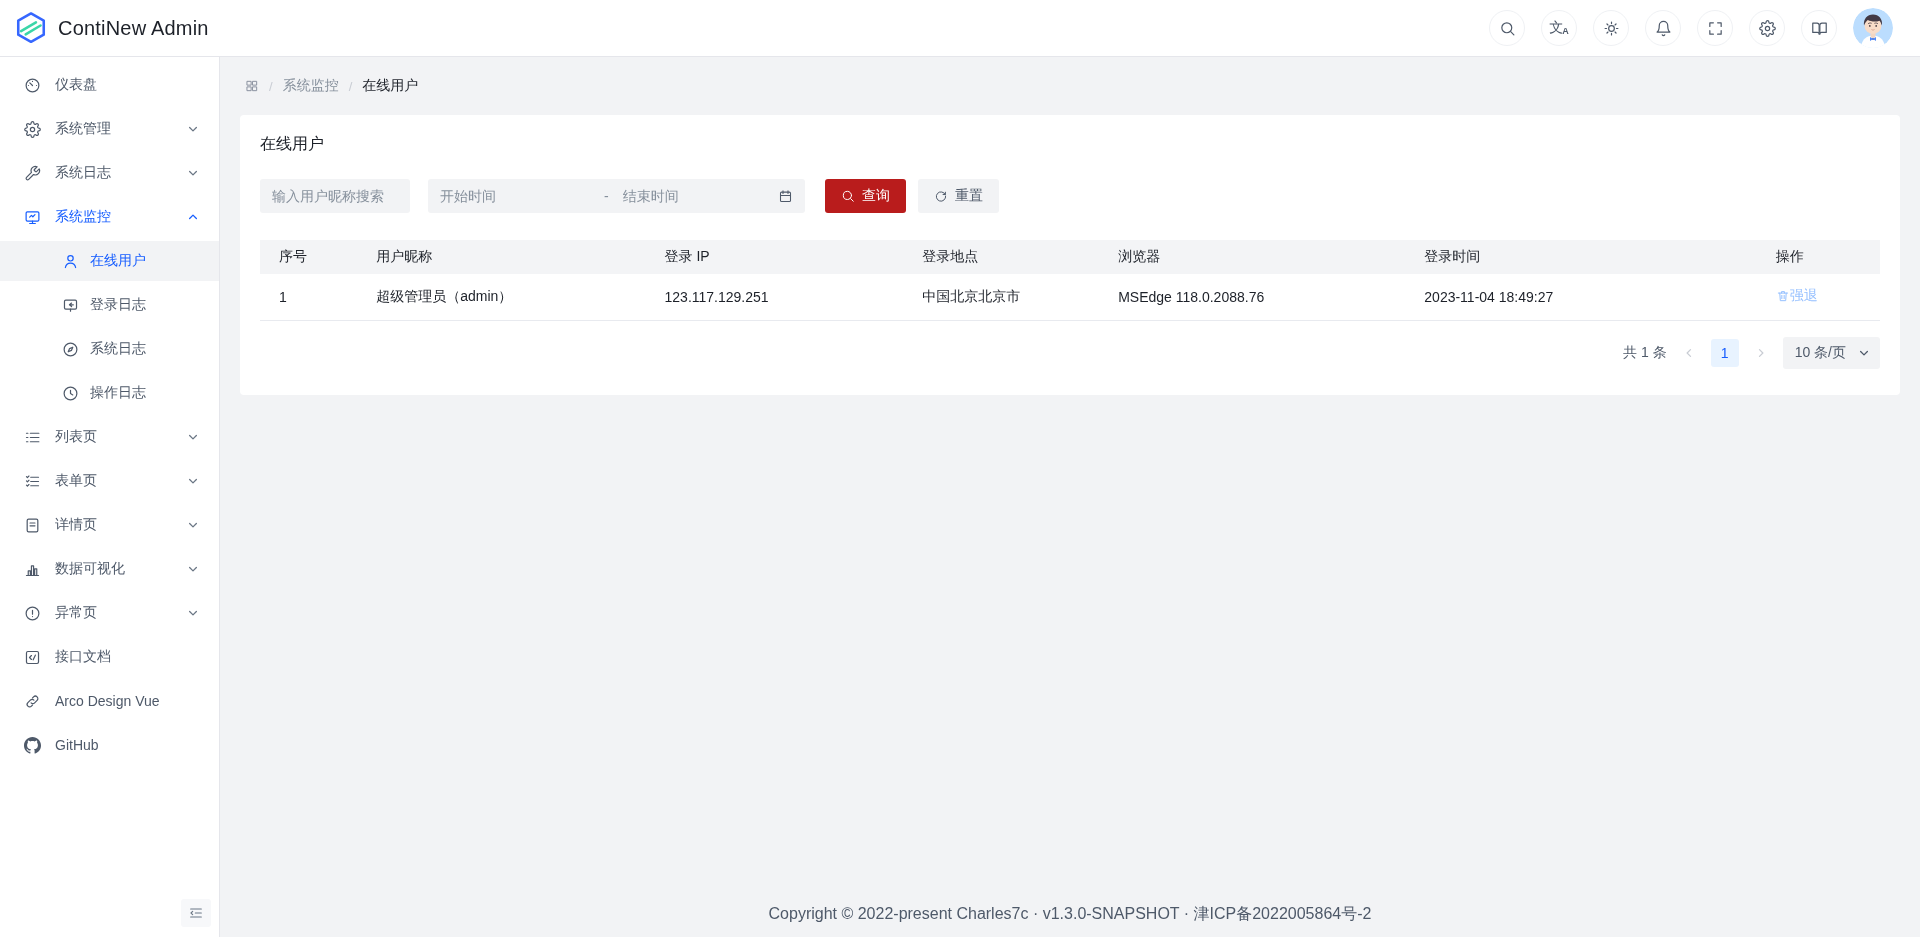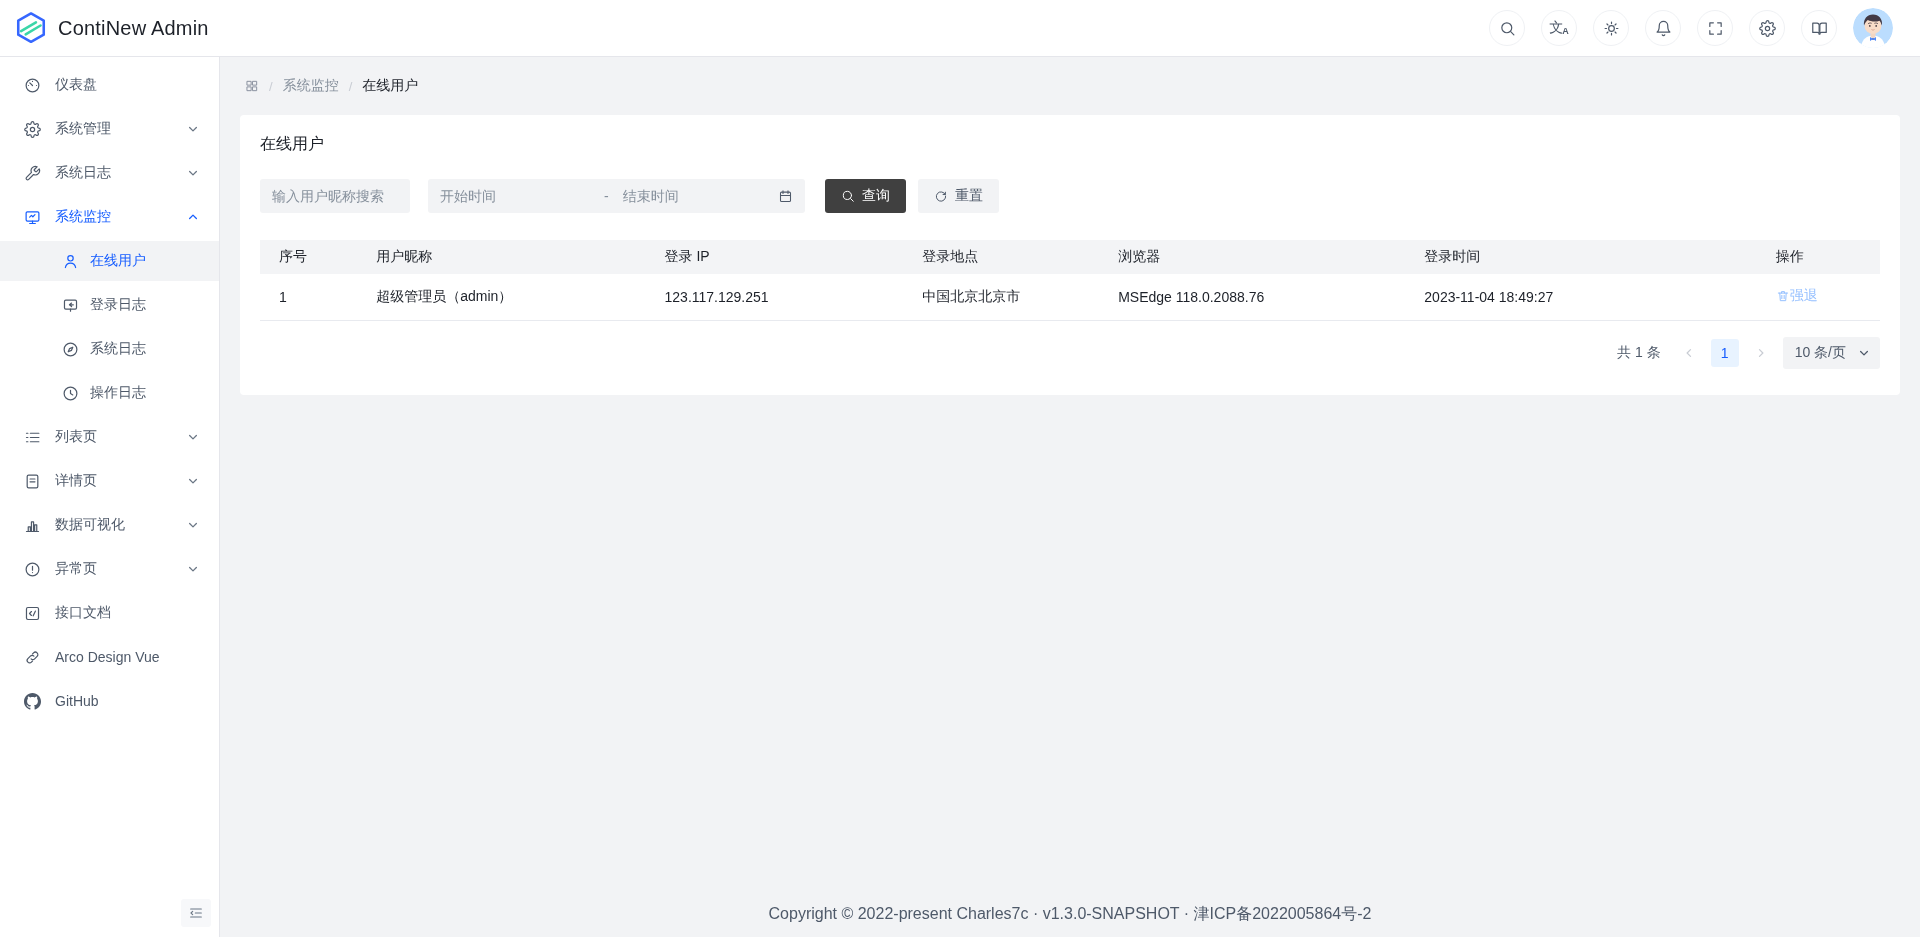--- a/index.html
+++ b/index.html
@@ -61,33 +61,33 @@
   .range { width:377px; height:34px; margin-left:18px; background:#f2f3f5; border-radius:3px;
            display:flex; align-items:center; padding:0 12px; }
   .range input { border:none; background:transparent; outline:none; font-size:14px; color:#1d2129; min-width:0; }
   .range input::placeholder { color:#86909c; }
   .range .rs { width:160px; }
   .range .re { flex:1; margin-left:10px; }
   .range .sep { color:#86909c; padding:0 4px; }
   .range .cal { color:#4e5969; }
   .btn { height:34px; border:none; border-radius:3px; font-size:14px; display:flex;
          align-items:center; gap:7px; cursor:pointer; padding:0 16px; }
-  .btn.primary { margin-left:20px; background:#404040; color:#fff; }
+  .btn.primary { margin-left:20px; background:#b91c1c; color:#fff; }
   .btn.secondary { margin-left:12px; background:#f2f3f5; color:#4e5969; }
 
   table.grid { width:100%; margin-top:27px; border-collapse:collapse; table-layout:fixed; }
   table.grid th { background:#f3f4f6; height:34px; text-align:left; padding:0 19px;
                   font-size:14px; font-weight:500; color:#1d2129; white-space:nowrap; }
   table.grid td { height:46px; padding:0 19px; font-size:14px; color:#1d2129;
                   border-bottom:1px solid #e8eaef; white-space:nowrap; }
   .action { color:#94bfff; display:inline-flex; align-items:center; cursor:pointer; }
 
   .pagination { display:flex; align-items:center; justify-content:flex-end; gap:8px;
                 margin-top:16px; color:#4e5969; font-size:14px; }
-  .pg-total { margin-right:6px; }
+  .pg-total { }
   .pg-arrow { width:28px; height:28px; display:flex; align-items:center; justify-content:center;
               color:#c9cdd4; cursor:pointer; }
   .pg-num { width:28px; height:28px; border-radius:3px; background:#e8f3ff; color:#165dff;
             display:flex; align-items:center; justify-content:center; cursor:pointer; }
   .pg-size { height:32px; background:#f2f3f5; border-radius:3px; display:flex; align-items:center;
              gap:12px; padding:0 10px 0 12px; color:#4e5969; cursor:pointer; }
   .pg-size .chev { color:#4e5969; }
 
   .footerbar { margin-top:auto; text-align:center; padding-bottom:12px; color:#4e5969; font-size:16px; }
 </style>
@@ -269,20 +269,34 @@
         </span>
       <span class="mil">操作日志</span>
     </div>
     <div class="mi">
       <span class="mic">
           <svg class="si" viewBox="0 0 24 24" width="17" height="17">
             <path d="M9 6h12M9 12h12M9 18h12M3.5 6h2M3.5 12h2M3.5 18h2"></path>
           </svg>
         </span>
       <span class="mil">列表页</span>
+      <span class="chev">
+          <svg class="si" viewBox="0 0 16 16" width="12" height="12">
+            <path d="M3.5 6l4.5 4.5L12.5 6"></path>
+          </svg>
+        </span>
+    </div>
+    <div class="mi">
+      <span class="mic">
+          <svg class="si" viewBox="0 0 24 24" width="17" height="17">
+            <path d="M9.5 6h11M9.5 12h11M9.5 18h11"></path>
+            <path d="M3.5 5.2L4.8 6.5 7 4.3M3.5 11.2l1.3 1.3 2.2-2.2M3.5 17.2l1.3 1.3 2.2-2.2"></path>
+          </svg>
+        </span>
+      <span class="mil">表单页</span>
       <span class="chev">
           <svg class="si" viewBox="0 0 16 16" width="12" height="12">
             <path d="M3.5 6l4.5 4.5L12.5 6"></path>
           </svg>
         </span>
     </div>
     <div class="mi">
       <span class="mic">
           <svg class="si" viewBox="0 0 24 24" width="17" height="17">
             <rect x="4.5" y="3" width="15" height="18" rx="2"></rect>

